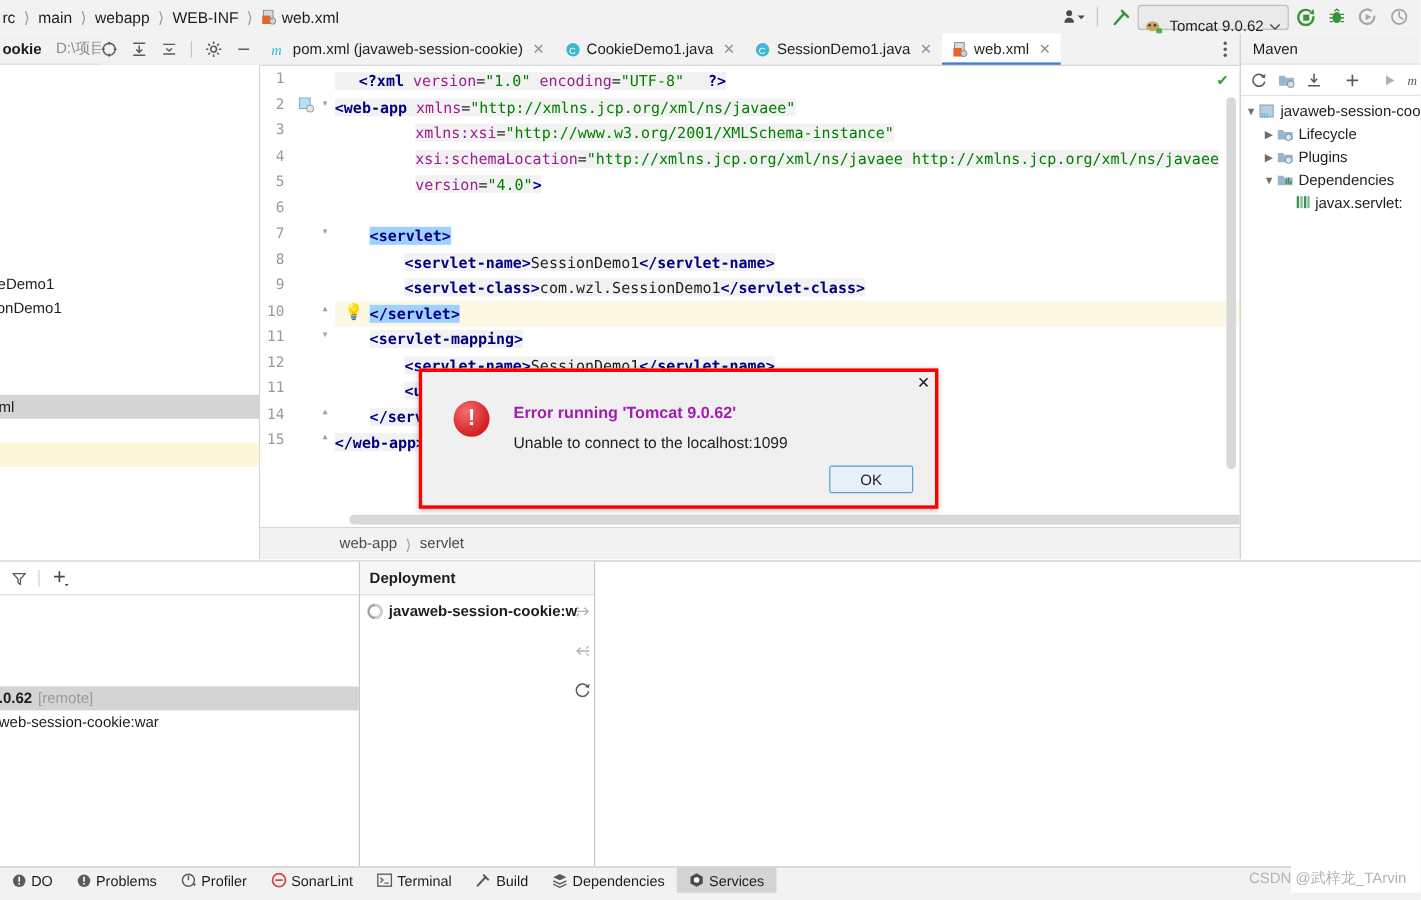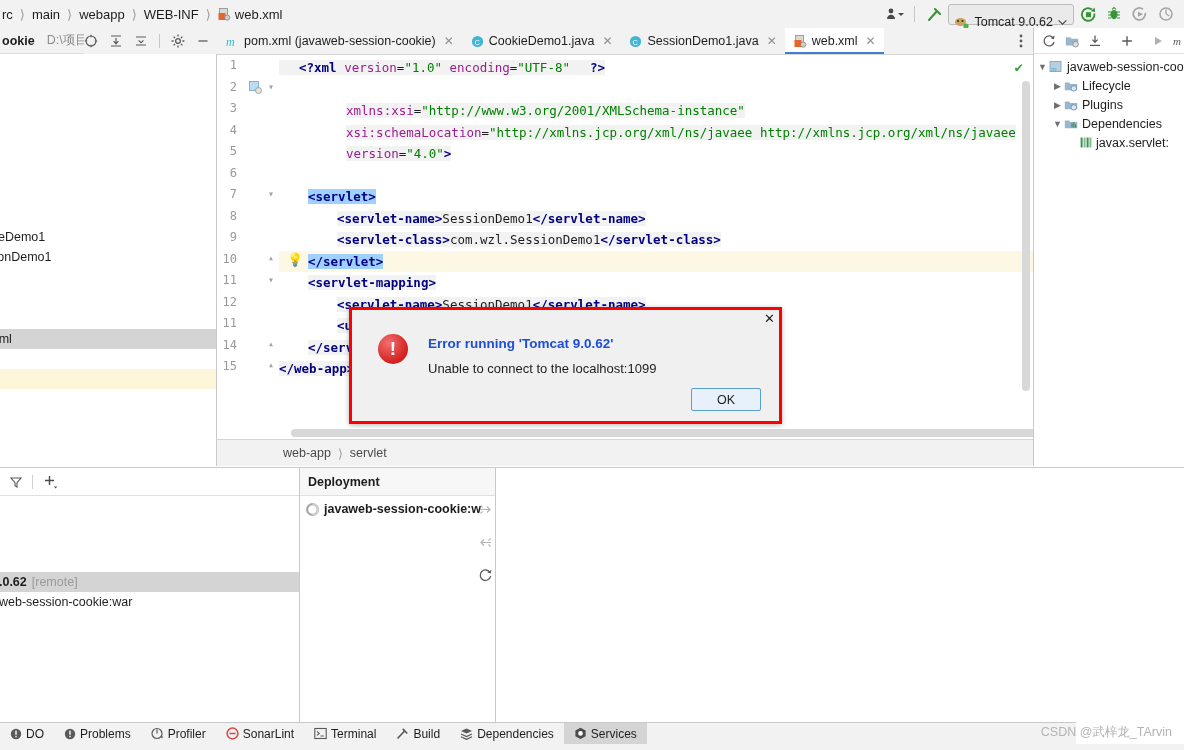--- a/index.html
+++ b/index.html
@@ -172,21 +172,21 @@
     background: #f0f0f0; border: 3px solid #ff0000; box-shadow: 0 1px 5px rgba(0,0,0,.3);
   }
   .dlg-inner { position: absolute; left: 0; top: 0; right: 0; bottom: 0; background: #f0f0f0; }
   .dlg-close { position: absolute; right: 4px; top: 1px; font-size: 13px; color: #1d1d1d; cursor: default; }
   .dlg-icon {
     position: absolute; left: 26px; top: 24px; width: 30px; height: 30px; border-radius: 50%;
     background: radial-gradient(circle at 35% 30%, #f36e6e, #d32020 70%);
     display: flex; align-items: center; justify-content: center;
     color: #ffffff; font-weight: bold; font-size: 19px; font-family: "Liberation Sans", sans-serif;
   }
-  .dlg-title { position: absolute; left: 76px; top: 26px; font-size: 13.5px; font-weight: bold; color: #1d4ed8; }
+  .dlg-title { position: absolute; left: 76px; top: 26px; font-size: 13.5px; font-weight: bold; color: #a21caf; }
   .dlg-msg { position: absolute; left: 76px; top: 51px; font-size: 13px; color: #1d1d1d; }
   .dlg-ok {
     position: absolute; right: 18px; bottom: 10px; width: 70px; height: 23px;
     border: 1px solid #5a9fd4; background: #e8f1fb; border-radius: 2px;
     display: flex; align-items: center; justify-content: center; font-size: 12.5px; color: #1d1d1d;
   }
 
   .ico { display: inline-flex; align-items: center; justify-content: center; }
 </style>
 </head>
@@ -422,20 +422,21 @@
         <span class="fold" style="left:51px;top:283px;">▴</span>
         <span class="fold" style="left:51px;top:304px;">▴</span>
 
         <span class="bulb" style="left:70px;top:197px;color:#f0a30a;">💡</span>
       </div>
 
       <div class="codearea">
 
         <div class="cline" style="top:2px;left:0px;"><span class="codebg"><span class="tk-pi">&lt;?xml</span><span class="tk-attr"> version</span><span class="tk-txt">=</span><span class="tk-str">"1.0"</span><span class="tk-attr"> encoding</span><span class="tk-txt">=</span><span class="tk-str">"UTF-8"</span><span class="tk-pi">?&gt;</span></span></div>
 
+        <div class="cline" style="top:23.5px;left:0px;"><span class="codebg"><span class="tk-tag">&lt;web-app</span><span class="tk-attr"> xmlns</span><span class="tk-txt">=</span><span class="tk-str">"http://xmlns.jcp.org/xml/ns/javaee"</span></span></div>
 
         <div class="cline" style="top:45px;left:67px;"><span class="codebg"><span class="tk-attr">xmlns:xsi</span><span class="tk-txt">=</span><span class="tk-str">"http://www.w3.org/2001/XMLSchema-instance"</span></span></div>
 
         <div class="cline" style="top:66.5px;left:67px;"><span class="codebg"><span class="tk-attr">xsi:schemaLocation</span><span class="tk-txt">=</span><span class="tk-str">"http://xmlns.jcp.org/xml/ns/javaee http://xmlns.jcp.org/xml/ns/javaee</span></span></div>
 
         <div class="cline" style="top:88px;left:67px;"><span class="codebg"><span class="tk-attr">version</span><span class="tk-txt">=</span><span class="tk-str">"4.0"</span><span class="tk-tag">&gt;</span></span></div>
 
         <div class="cline" style="top:109.5px;left:0px;"></div>
 
         <div class="cline" style="top:131px;left:29px;"><span class="matchhl"><span class="tk-tag">&lt;servlet&gt;</span></span></div>
@@ -463,20 +464,21 @@
     </div>
 
     <div class="ed-breadcrumb">
       <span>web-app</span>
       <span class="sep">⟩</span>
       <span>servlet</span>
     </div>
   </div>
 
   <div class="maven">
+    <div class="mv-title">Maven</div>
     <div class="mv-toolbar">
       <span class="ico">
         <svg width="14" height="14" viewBox="0 0 14 14">
             <path d="M11.5 4.5A5 5 0 1 0 12 8" stroke="#5a5a5a" stroke-width="1.3" fill="none"></path>
             <path d="M12.6 1.6 L12 5.2 L8.6 4.2 Z" fill="#5a5a5a"></path>
           </svg>
       </span>
       <span class="ico">
         <svg width="14" height="14" viewBox="0 0 14 14">
             <path d="M0.8 3.2h4.6l1.2 1.6h6.6v6.6H0.8z" fill="#9ab6cc"></path>

